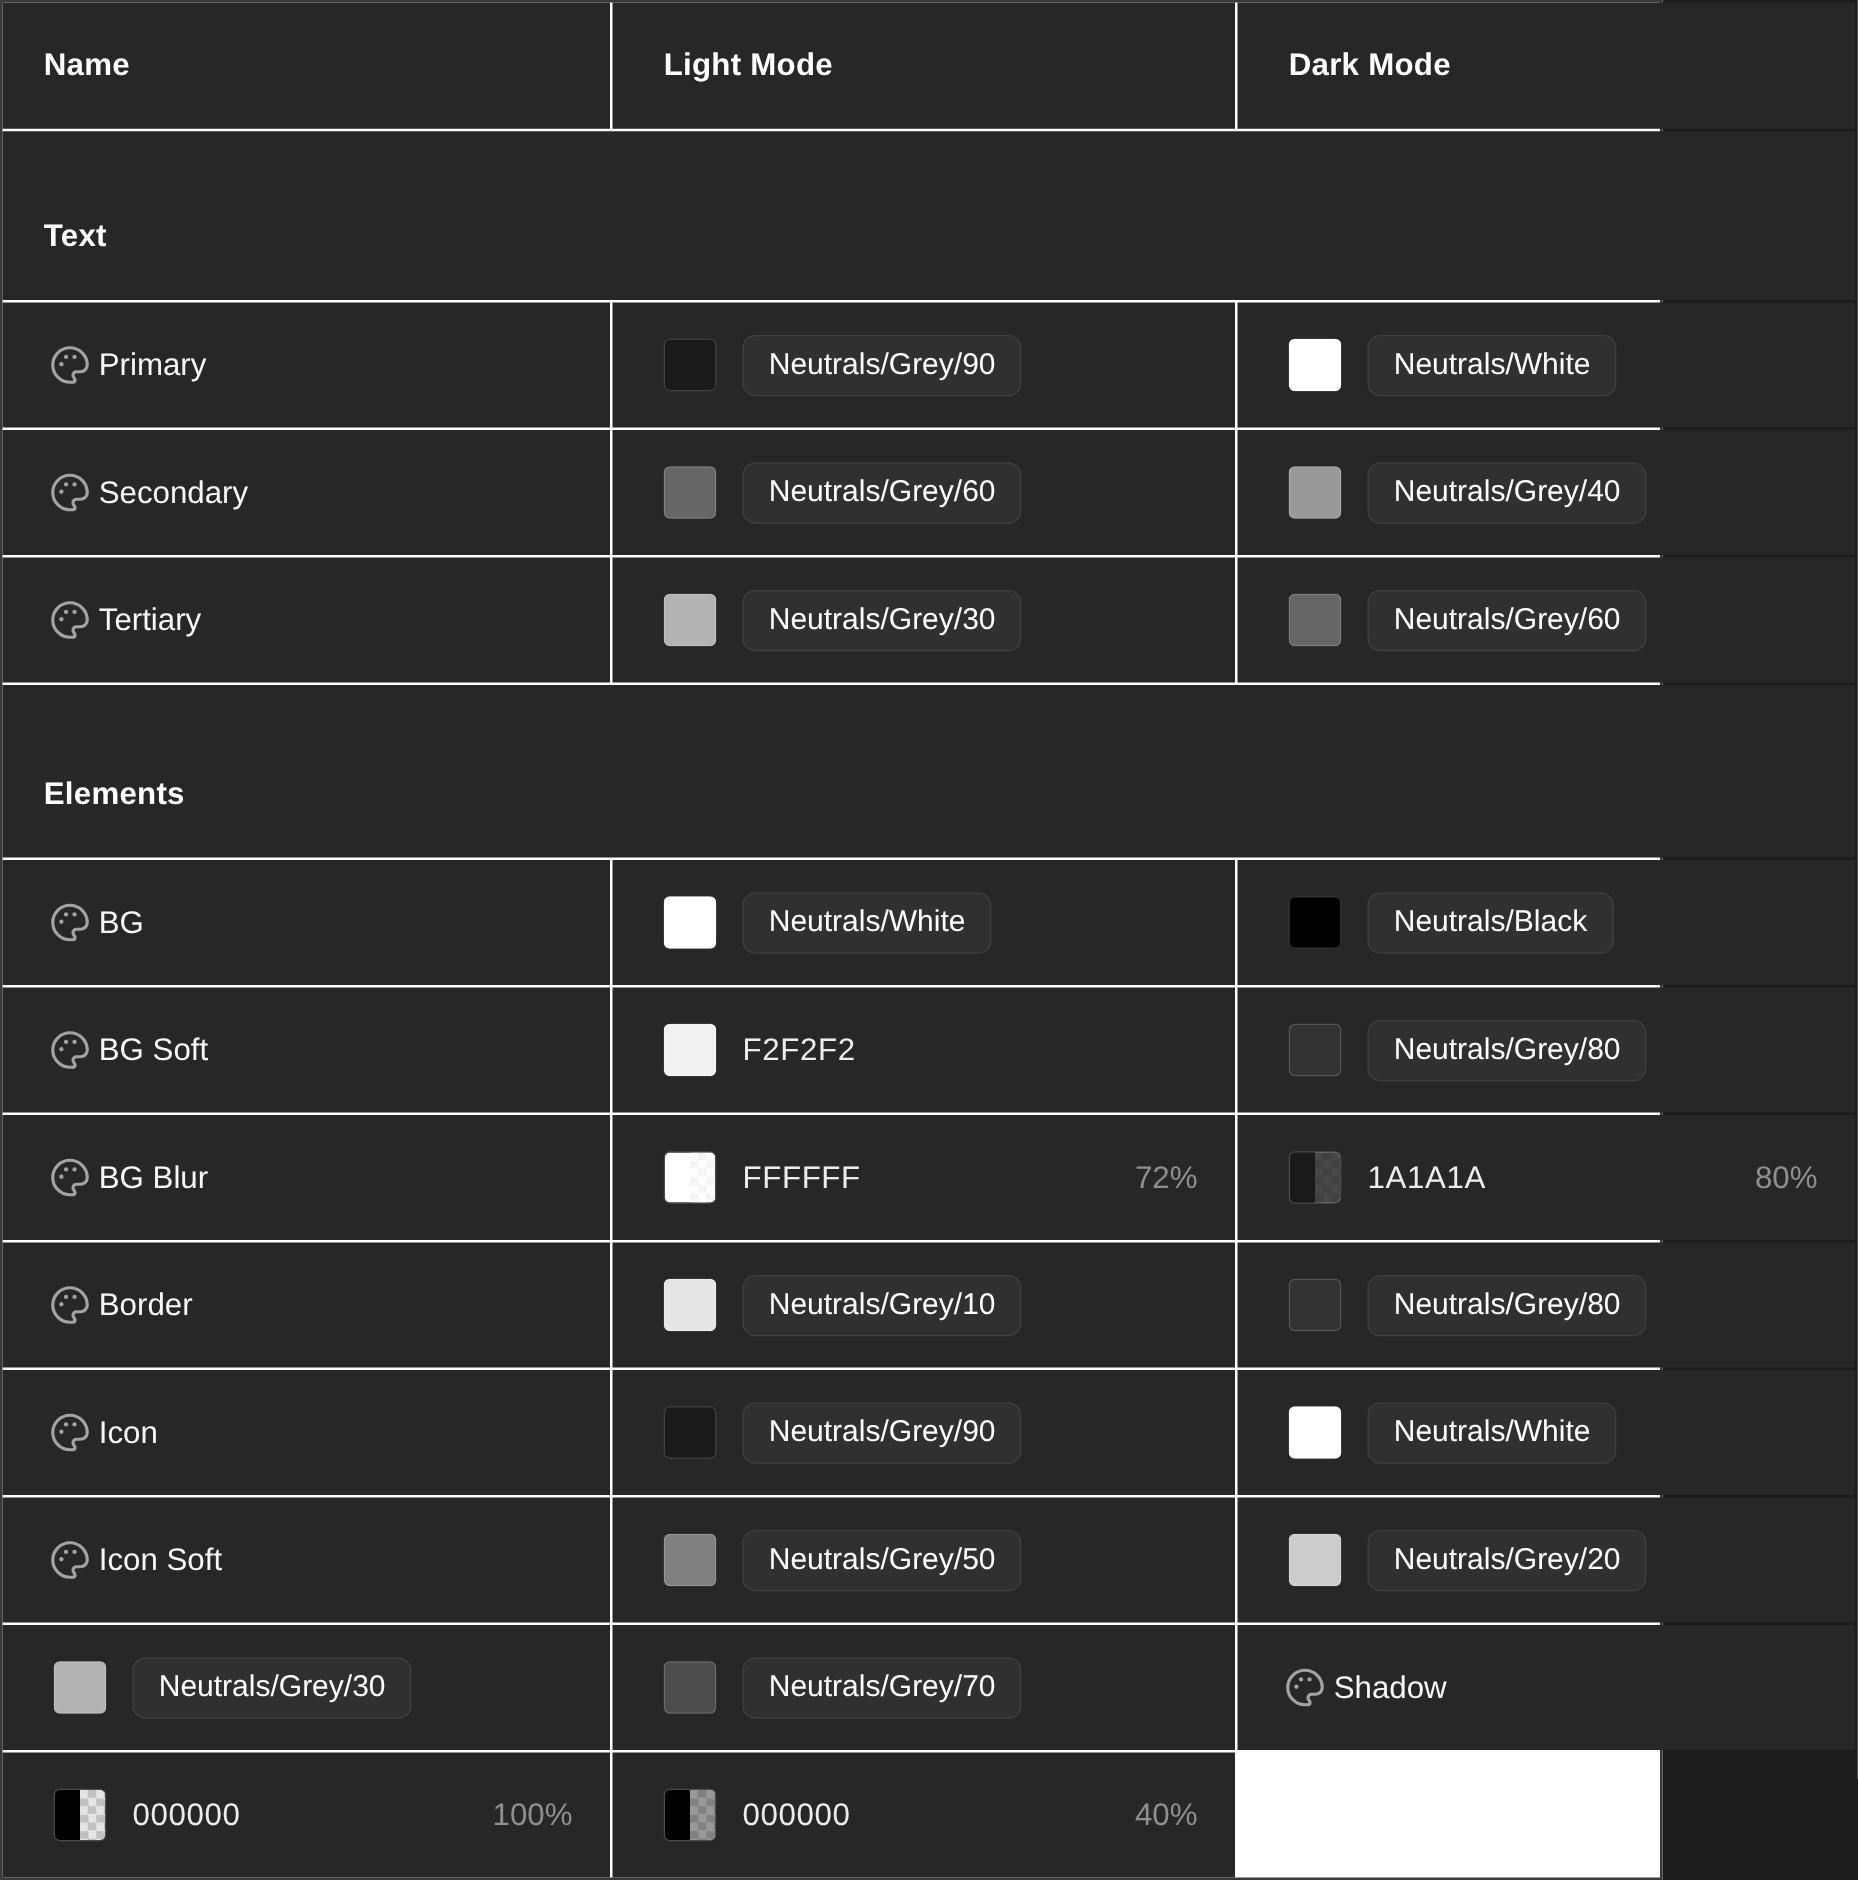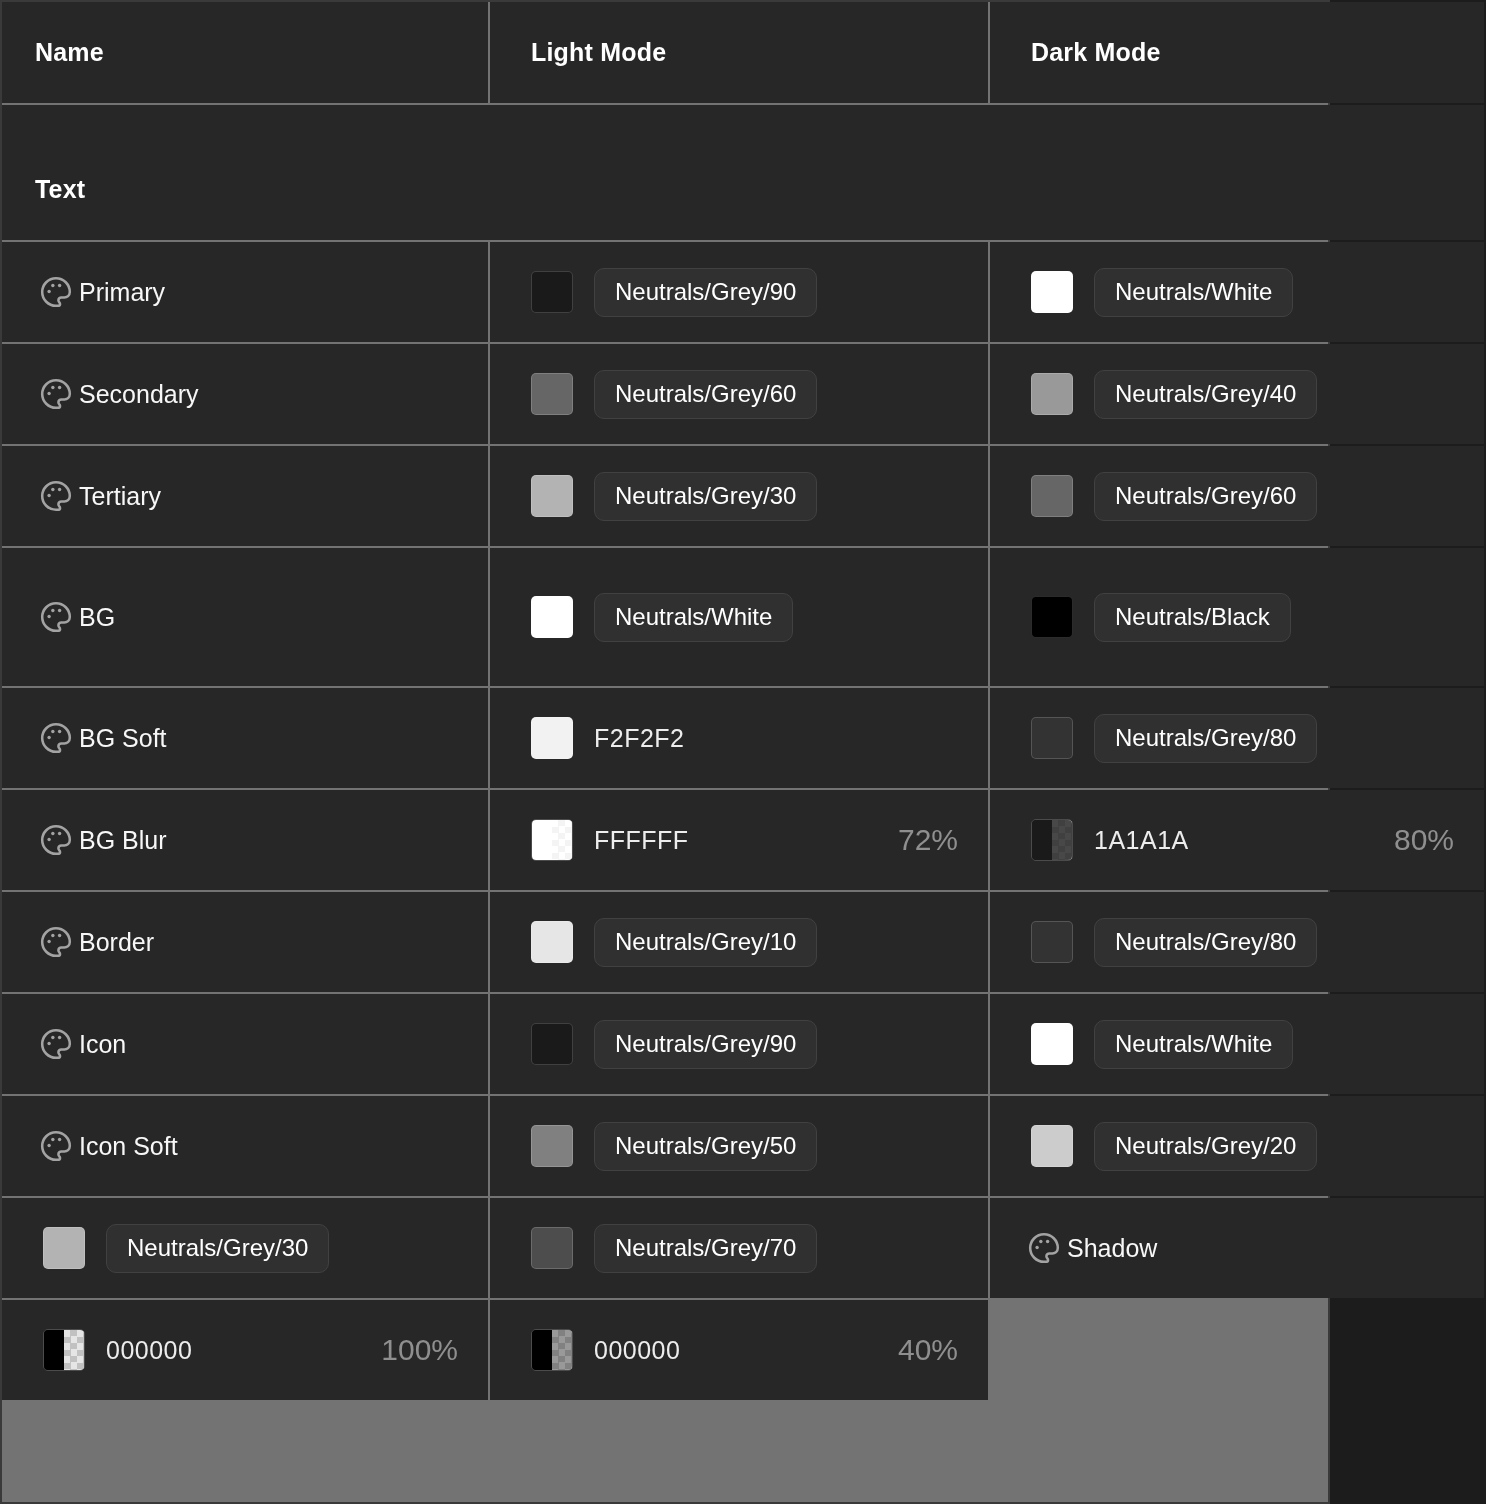--- a/index.html
+++ b/index.html
@@ -4,21 +4,21 @@
 <style>
   * { box-sizing: border-box; margin: 0; padding: 0; }
   html, body { width: 1486px; height: 1504px; background: #1c1c1c; overflow: hidden;
     font-family: "Liberation Sans", sans-serif; }
   .vars-table {
     width: 1330px; height: 1504px;
     display: grid;
     grid-template-columns: 486px 498px 494px;
     grid-template-rows: 101px 135px 100px 100px 100px 138px repeat(8, 100px);
     gap: 2px;
-    background: #737373;
+    background: #ffffff;
     border: 2px solid #3a3a3a;
   }
   .cell { background: #272727; display: flex; align-items: center; min-width: 0; }
   .header-cell { font-size: 25px; font-weight: bold; color: #ffffff; letter-spacing: .2px; }
   .header-cell.name { padding-left: 33px; }
   .header-cell.mode { padding-left: 41px; }
   .section-row { grid-column: 1 / -1; background: #272727; display: flex;
     align-items: flex-end; padding: 12px 0 36px 33px; }
   .section-title { font-size: 25px; font-weight: bold; color: #ffffff; letter-spacing: .2px; }
   .name-cell { padding-left: 36px; gap: 5px; }
@@ -29,21 +29,21 @@
     border: 1px solid rgba(255,255,255,0.17); overflow: hidden; display: flex; }
   .swatch .half-solid { width: 50%; height: 100%; }
   .swatch .half-checker { width: 50%; height: 100%; position: relative; background: #ffffff;
     background-image: conic-gradient(#d7d7d7 0 25%, transparent 0 50%, #d7d7d7 0 75%, transparent 0);
     background-size: 13px 13px; }
   .swatch .alpha-overlay { position: absolute; inset: 0; }
   .pill { display: inline-flex; align-items: center; height: 49px; padding: 0 20px;
     background: #303030; border: 1.5px solid #414141; border-radius: 10px;
     font-size: 24px; color: #ffffff; white-space: nowrap; }
   .hex { font-size: 25px; color: #ededed; letter-spacing: .5px; white-space: nowrap; text-align: center; }
-  .pct { margin-left: auto; font-size: 30px; color: #8f8f8f; white-space: nowrap; }
+  .pct { margin-left: auto; font-size: 25px; color: #8f8f8f; white-space: nowrap; }
 </style>
 </head>
 <body>
 
 <svg width="0" height="0" style="position:absolute">
   <defs>
     <g id="palette-glyph">
       <path d="M12 21.2a9.2 9.2 0 1 1 9.2-9.2c0 2.3-1.9 3.6-3.6 3.6h-2.1c-1 0-1.9.8-1.9 1.9 0 .5.2 1 .6 1.4.3.4.5.8.5 1.2 0 .7-.6 1.1-1.7 1.1z" fill="none" stroke="#a3a3a3" stroke-width="1.7"></path>
       <circle cx="7.4" cy="11.6" r="1.15" fill="#a3a3a3"></circle>
       <circle cx="9.9" cy="7.7" r="1.15" fill="#a3a3a3"></circle>
@@ -112,20 +112,23 @@
   </div>
   <div class="cell value-cell">
     <span class="swatch" style="background: rgb(179, 179, 179);"></span>
     <span class="pill">Neutrals/Grey/30</span>
   </div>
   <div class="cell value-cell">
     <span class="swatch" style="background: rgb(102, 102, 102);"></span>
     <span class="pill">Neutrals/Grey/60</span>
   </div>
 
+  <div class="section-row">
+    <span class="section-title">Elements</span>
+  </div>
 
   <div class="cell name-cell">
     <span class="palette-icon">
         <svg viewBox="0 0 24 24" width="36" height="36">
           <use href="#palette-glyph"></use>
         </svg>
       </span>
     <span class="row-name">BG</span>
   </div>
   <div class="cell value-cell">

